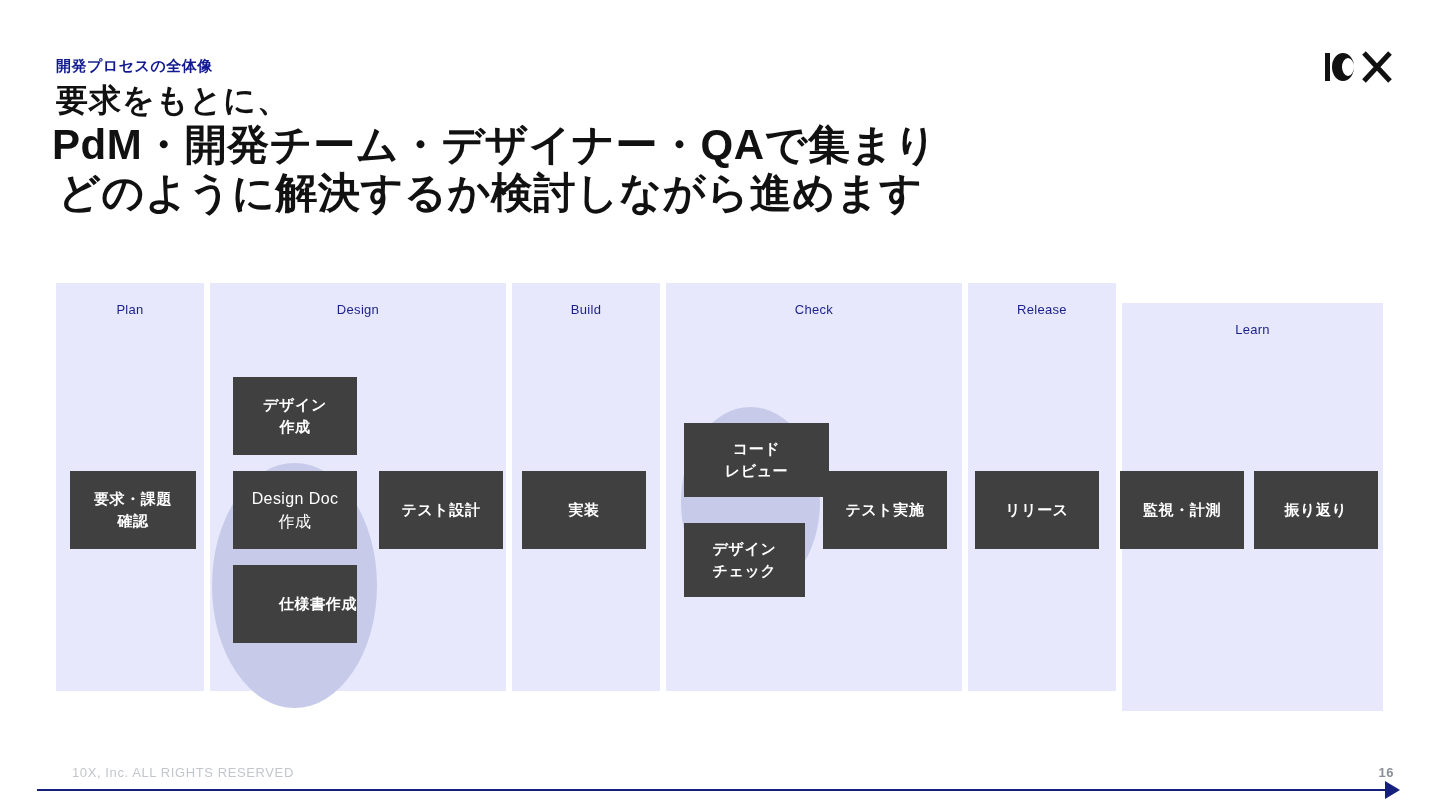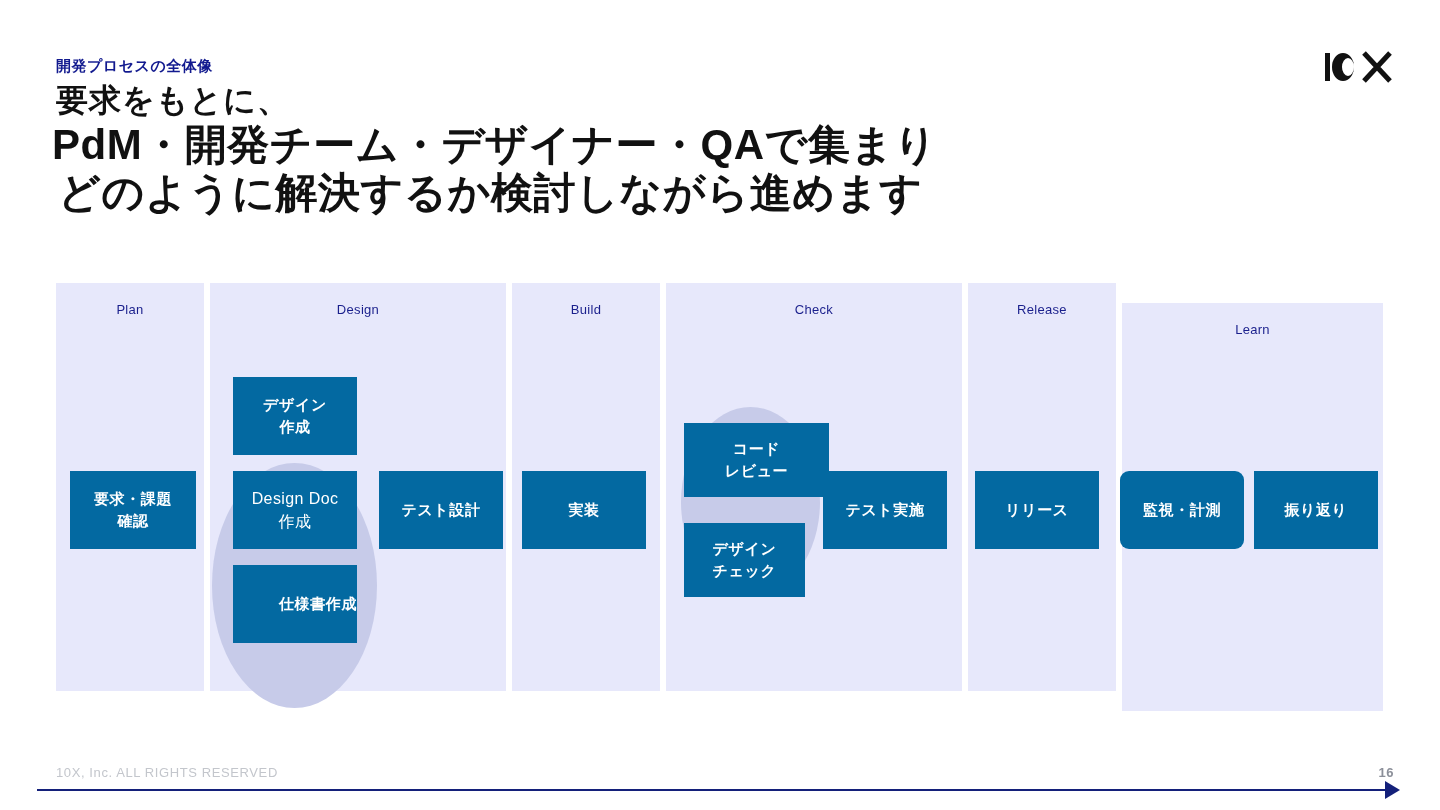--- a/index.html
+++ b/index.html
@@ -120,21 +120,21 @@
     height: 0;
     border-top: 9px solid transparent;
     border-bottom: 9px solid transparent;
     border-left: 15px solid #14207a;
     z-index: 3;
   }
 
   
   .box {
     position: absolute;
-    background: #0369a1;
+    background: #404040;
     color: #ffffff;
     display: flex;
     align-items: center;
     justify-content: center;
     text-align: center;
     font-size: 15px;
     font-weight: 700;
     line-height: 1.45;
     letter-spacing: 0.6px;
     z-index: 5;
@@ -142,21 +142,21 @@
   }
   .box.latin {
     font-weight: 400;
     letter-spacing: 0.4px;
     font-size: 16px;
   }
 
   
   .footer-left {
     position: absolute;
-    left: 56px;
+    left: 72px;
     top: 765px;
     font-size: 13px;
     color: #c3c6cc;
     letter-spacing: 0.6px;
   }
   .footer-page {
     position: absolute;
     right: 46px;
     top: 765px;
     font-size: 13px;
@@ -227,19 +227,19 @@
   <div class="box" style="left:522px; top:188px; width:124px; height:78px;">実装</div>
 
   <div class="box" style="left:684px; top:140px; width:145px; height:74px;">コード<br>レビュー</div>
 
   <div class="box" style="left:684px; top:240px; width:121px; height:74px;">デザイン<br>チェック</div>
 
   <div class="box" style="left:823px; top:188px; width:124px; height:78px;">テスト実施</div>
 
   <div class="box" style="left:975px; top:188px; width:124px; height:78px;">リリース</div>
 
-  <div class="box" style="left:1120px; top:188px; width:124px; height:78px;border-radius:9px;">監視・計測</div>
+  <div class="box" style="left:1120px; top:188px; width:124px; height:78px;">監視・計測</div>
 
   <div class="box" style="left:1254px; top:188px; width:124px; height:78px;">振り返り</div>
 </div>
 
 <div class="footer-left">10X, Inc. ALL RIGHTS RESERVED</div>
 <div class="footer-page">16</div>
 
 </body></html>

